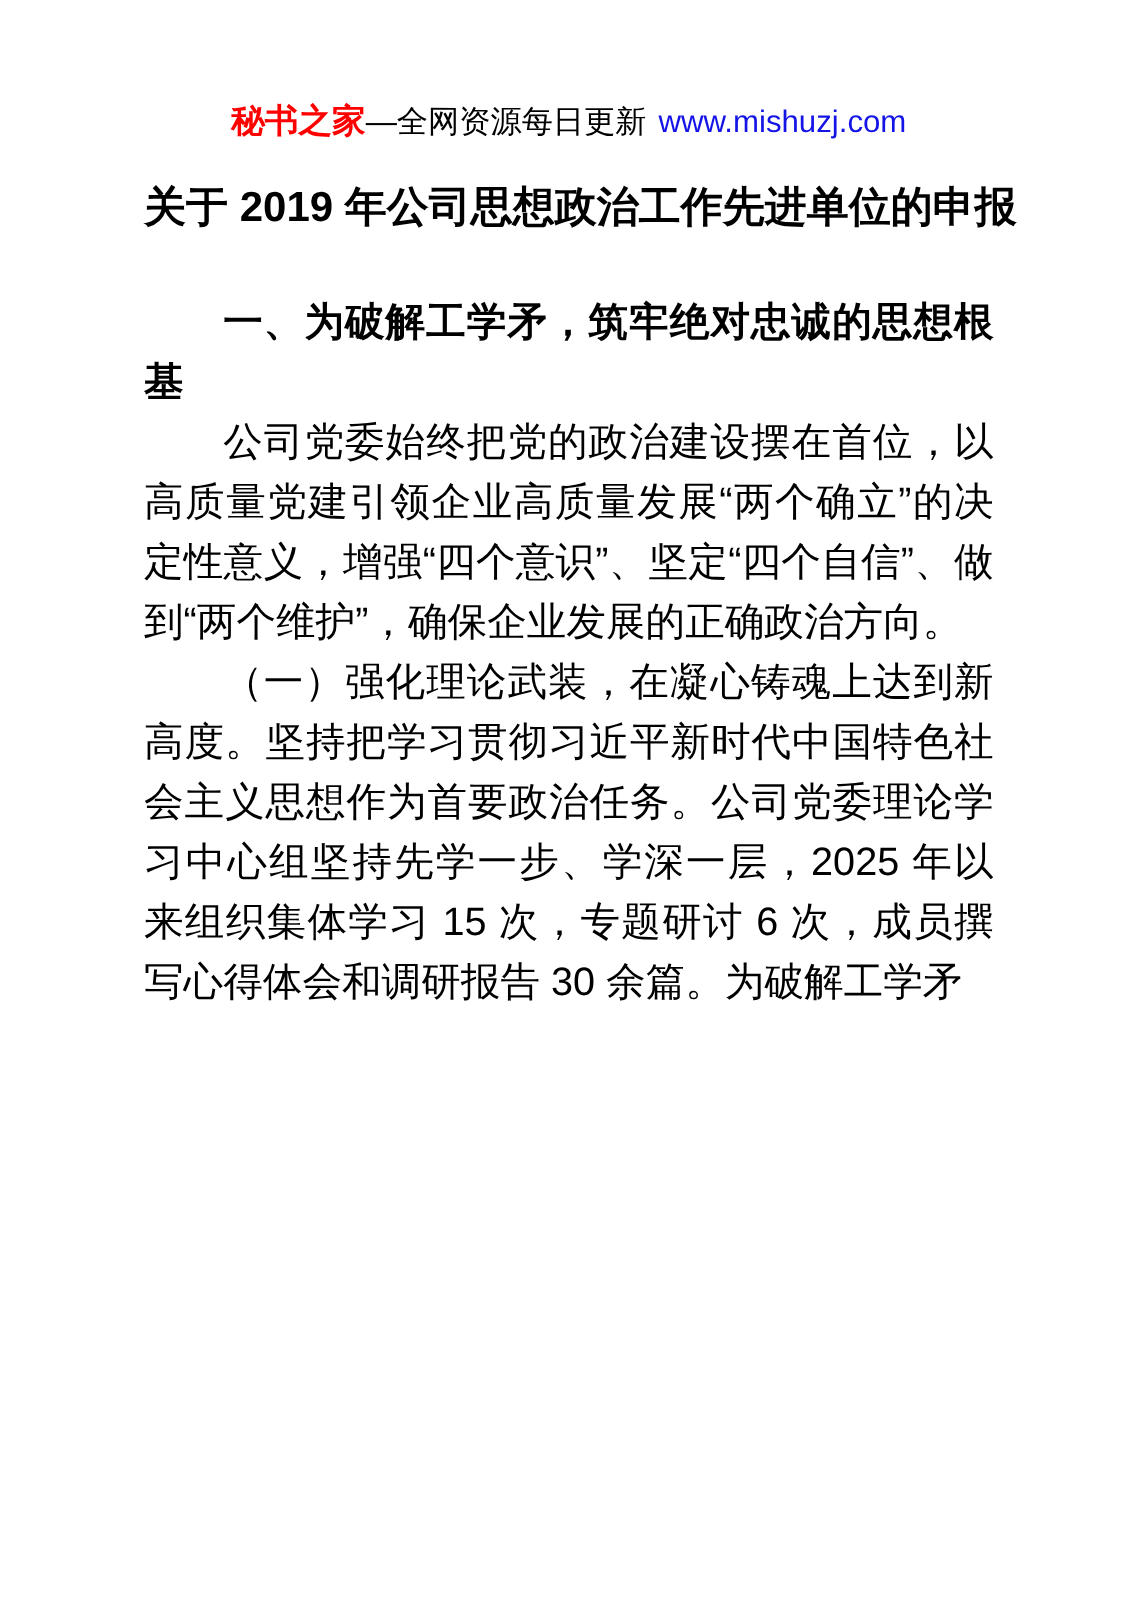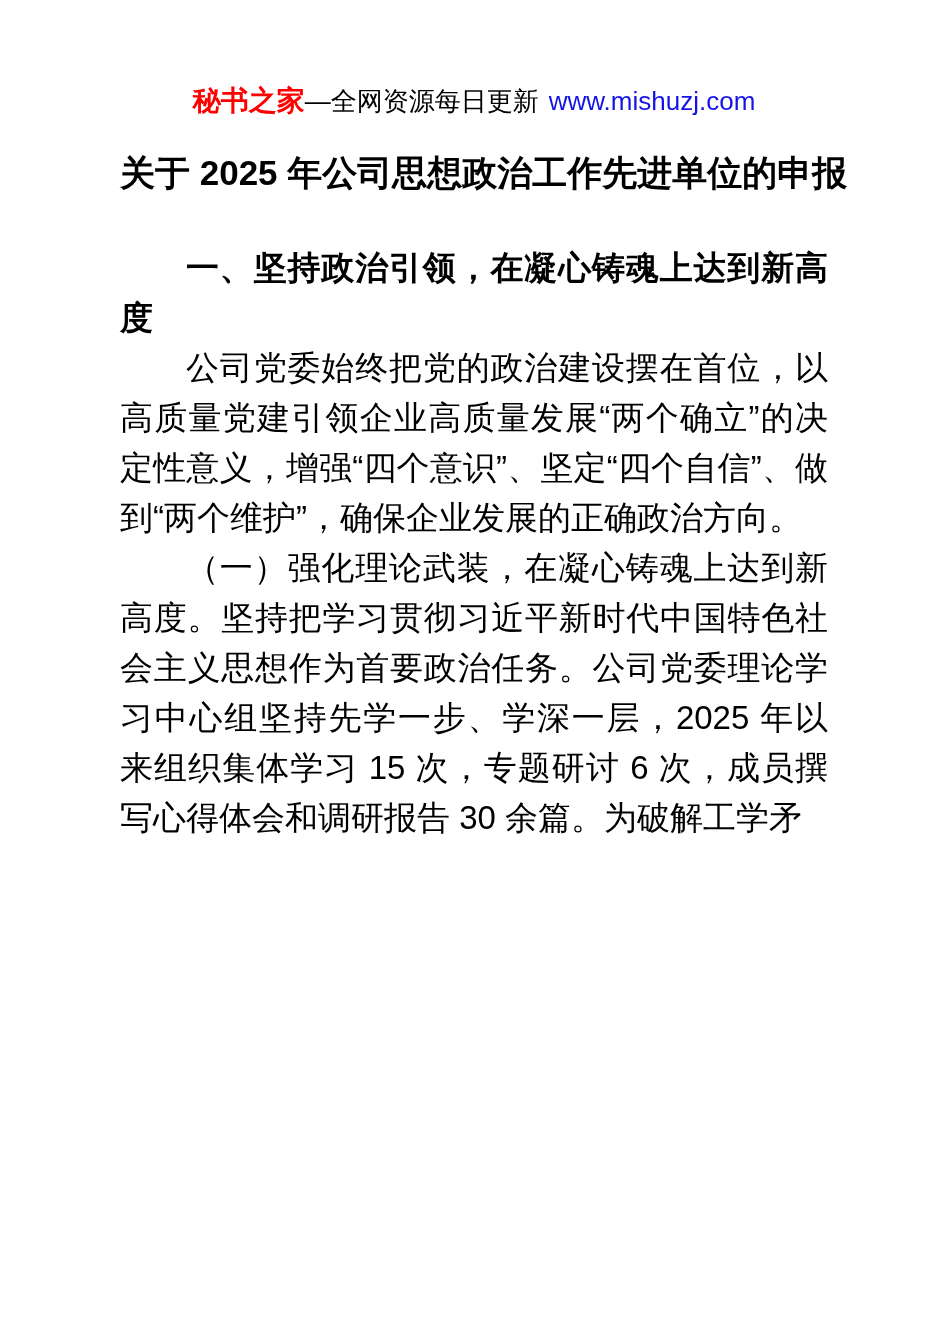--- a/index.html
+++ b/index.html
@@ -68,22 +68,22 @@
 </head>
 <body>
 
 <div class="page">
 
   <div class="doc-header">
     <span class="brand">秘书之家</span><span class="tagline">—全网资源每日更新</span><span class="url">www.mishuzj.com</span>
   </div>
 
   <h1 class="doc-title">
-    <span class="title-line">关于 2025 年公司思想政治工作先进单位的申报</span>
+    <span class="title-line">关于 2019 年公司思想政治工作先进单位的申报</span>
   </h1>
 
   <div class="doc-body" id="doc-body">
-      <p class="para heading">一、坚持政治引领，在凝心铸魂上达到新高度</p>
+      <p class="para heading">一、为破解工学矛，筑牢绝对忠诚的思想根基</p>
       <p class="para normal">公司党委始终把党的政治建设摆在首位，以高质量党建引领企业高质量发展“两个确立”的决定性意义，增强“四个意识”、坚定“四个自信”、做到“两个维护”，确保企业发展的正确政治方向。</p>
       <p class="para normal">（一）强化理论武装，在凝心铸魂上达到新高度。坚持把学习贯彻习近平新时代中国特色社会主义思想作为首要政治任务。公司党委理论学习中心组坚持先学一步、学深一层，2025 年以来组织集体学习 15 次，专题研讨 6 次，成员撰写心得体会和调研报告 30 余篇。为破解工学矛</p>
     </div>
 
 </div>
 
 </body></html>

